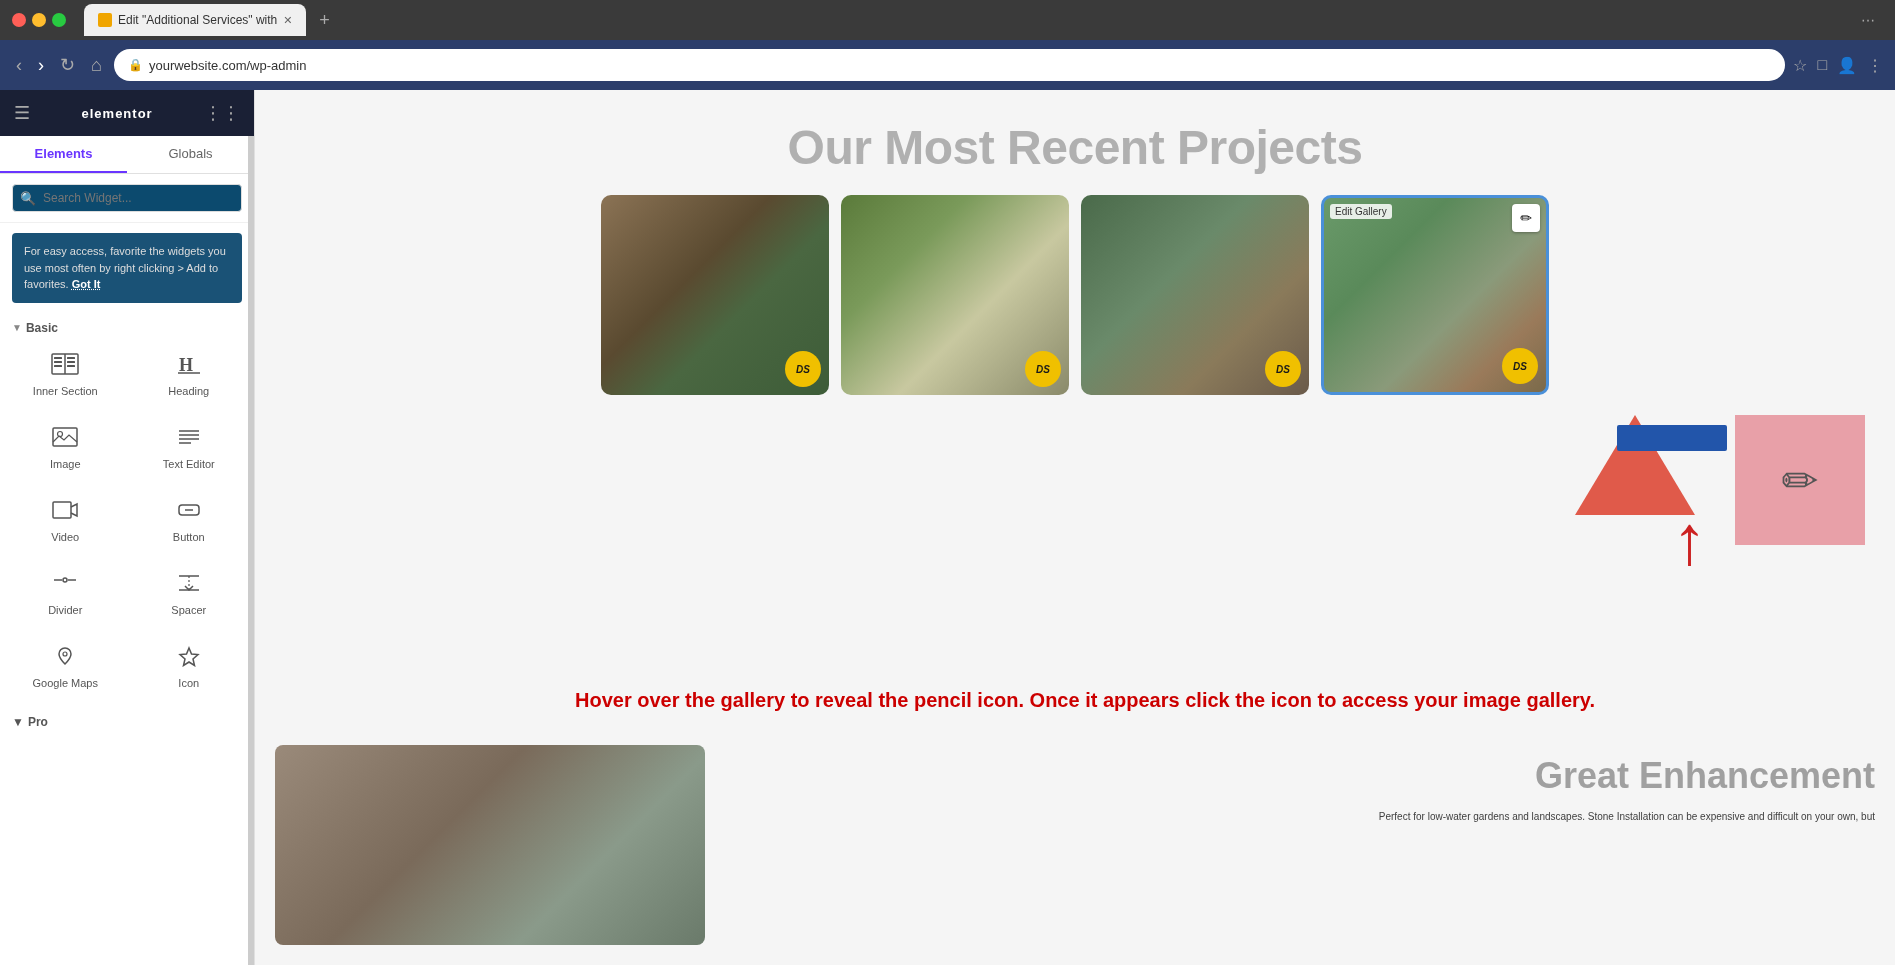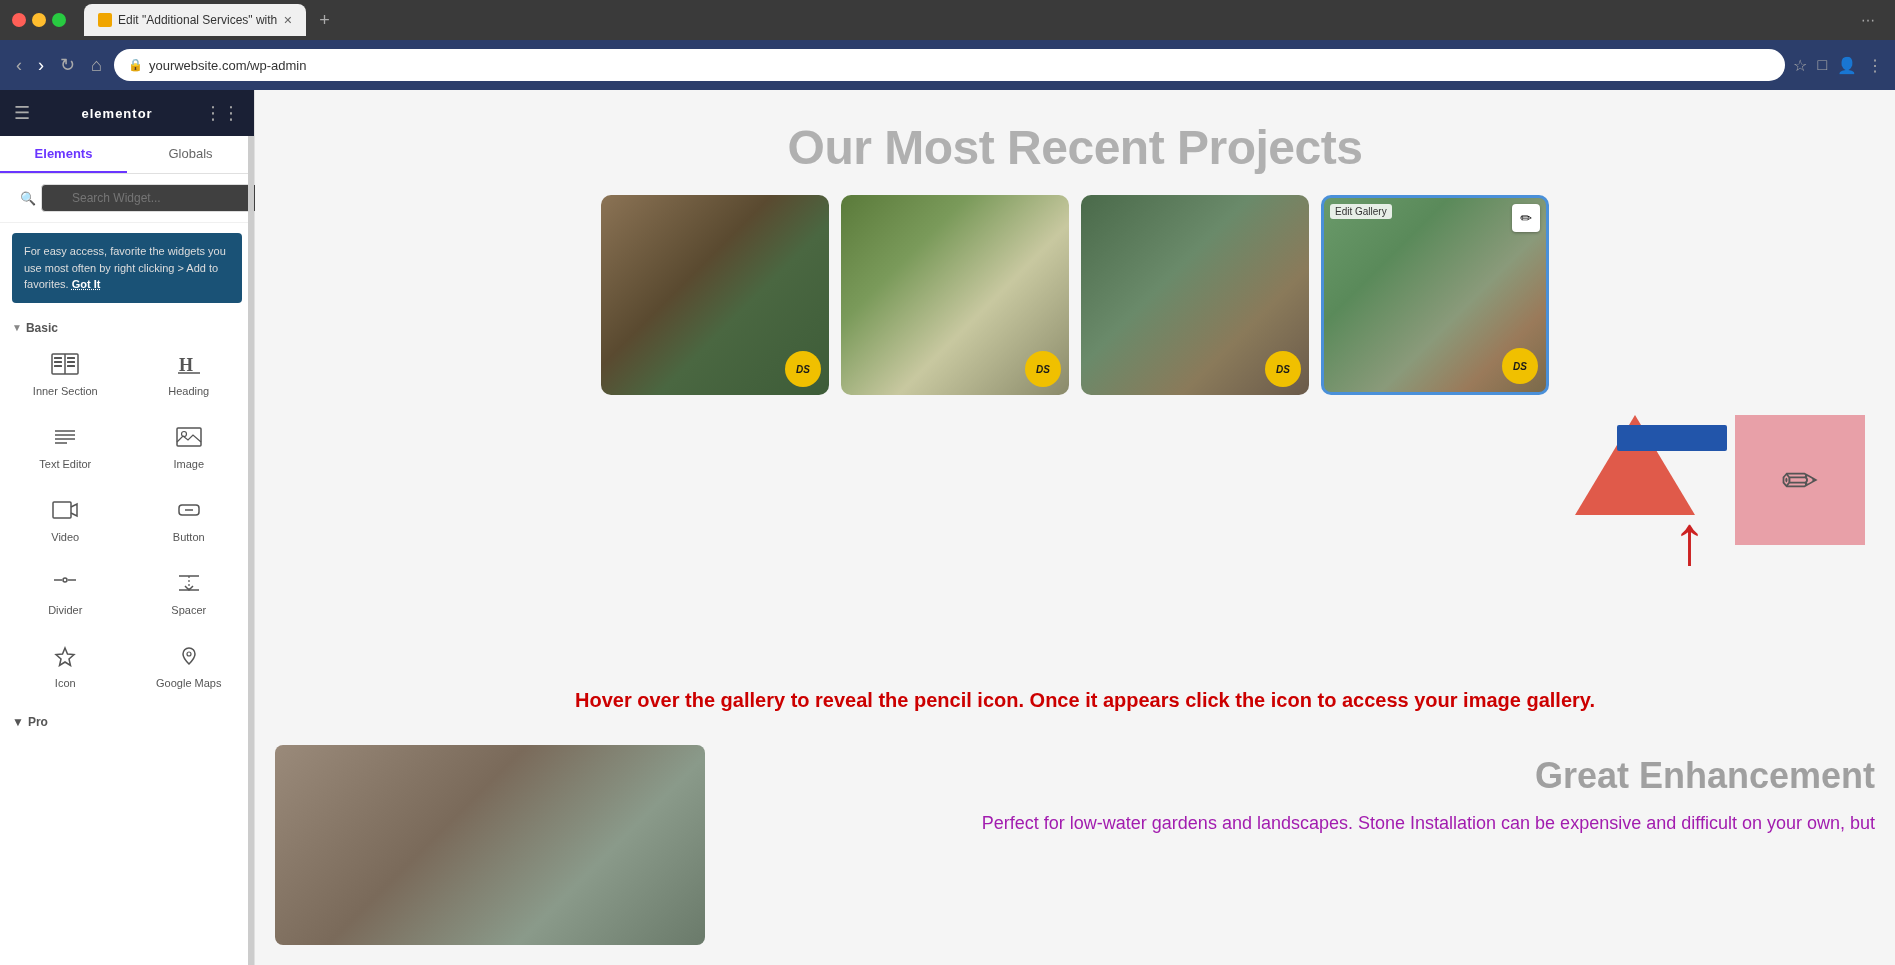--- a/index.html
+++ b/index.html
@@ -177,23 +177,22 @@
       padding: 10px 12px;
       border-bottom: 1px solid #f0f0f0;
     }
     .search-input {
       width: 100%;
       border: 1px solid #ddd;
       border-radius: 4px;
       padding: 6px 10px 6px 30px;
       font-size: 12px;
       color: #999;
-      background: #404040;
+      background: #0c4a6e;
       outline: none;
-      margin-left: 29px;
     }
     .search-wrapper {
       position: relative;
     }
     .search-icon-inner {
       position: absolute;
       left: 8px;
       top: 50%;
       transform: translateY(-50%);
       color: #aaa;
@@ -405,22 +404,22 @@
       padding-top: 10px;
       text-align: right;
     }
     .enhancement-title {
       font-size: 36px;
       font-weight: 700;
       color: #a0a0a0;
       margin-bottom: 12px;
     }
     .enhancement-desc {
-      font-size: 18px;
-      color: #a21caf;
+      font-size: 10px;
+      color: #404040;
       line-height: 1.6;
     }
 
     
     ::-webkit-scrollbar { width: 8px; }
     ::-webkit-scrollbar-track { background: #f0f0f0; }
     ::-webkit-scrollbar-thumb { background: #ccc; border-radius: 4px; }
   </style>
 </head>
 <body>
@@ -527,43 +526,43 @@
             <text x="4" y="18" font-size="18" font-weight="900" fill="#555" font-family="serif">H</text>
             <line x1="3" y1="20" x2="25" y2="20" stroke="#555" stroke-width="1.5"></line>
           </svg>
         </div>
         <span class="widget-label">Heading</span>
       </div>
 
       <div class="widget-item">
         <div class="widget-icon">
           <svg width="28" height="22" viewBox="0 0 28 22" fill="none">
+            <rect x="2" y="2" width="24" height="18" rx="1" stroke="#555" stroke-width="1.5" fill="none"></rect>
+            <circle cx="9" cy="8" r="2.5" stroke="#555" stroke-width="1.2" fill="none"></circle>
+            <polyline points="2,16 8,10 13,14 18,9 26,16" stroke="#555" stroke-width="1.2" fill="none"></polyline>
+          </svg>
+        </div>
+        <span class="widget-label">Image</span>
+      </div>
+
+      <div class="widget-item">
+        <div class="widget-icon">
+          <svg width="28" height="22" viewBox="0 0 28 22" fill="none">
             <line x1="4" y1="5" x2="24" y2="5" stroke="#555" stroke-width="1.5"></line>
             <line x1="4" y1="9" x2="24" y2="9" stroke="#555" stroke-width="1.5"></line>
             <line x1="4" y1="13" x2="24" y2="13" stroke="#555" stroke-width="1.5"></line>
             <line x1="4" y1="17" x2="16" y2="17" stroke="#555" stroke-width="1.5"></line>
           </svg>
         </div>
         <span class="widget-label">Text Editor</span>
       </div>
 
       <div class="widget-item">
         <div class="widget-icon">
           <svg width="28" height="22" viewBox="0 0 28 22" fill="none">
-            <rect x="2" y="2" width="24" height="18" rx="1" stroke="#555" stroke-width="1.5" fill="none"></rect>
-            <circle cx="9" cy="8" r="2.5" stroke="#555" stroke-width="1.2" fill="none"></circle>
-            <polyline points="2,16 8,10 13,14 18,9 26,16" stroke="#555" stroke-width="1.2" fill="none"></polyline>
-          </svg>
-        </div>
-        <span class="widget-label">Image</span>
-      </div>
-
-      <div class="widget-item">
-        <div class="widget-icon">
-          <svg width="28" height="22" viewBox="0 0 28 22" fill="none">
             <rect x="2" y="3" width="18" height="16" rx="1" stroke="#555" stroke-width="1.5" fill="none"></rect>
             <polyline points="20,8 26,5 26,17 20,14" stroke="#555" stroke-width="1.5" fill="none"></polyline>
           </svg>
         </div>
         <span class="widget-label">Video</span>
       </div>
 
       <div class="widget-item">
         <div class="widget-icon">
           <svg width="28" height="22" viewBox="0 0 28 22" fill="none">
@@ -593,34 +592,34 @@
             <polyline points="10,14 14,18 18,14" stroke="#555" stroke-width="1.5" fill="none"></polyline>
             <line x1="4" y1="18" x2="24" y2="18" stroke="#555" stroke-width="1.5"></line>
           </svg>
         </div>
         <span class="widget-label">Spacer</span>
       </div>
 
       <div class="widget-item">
         <div class="widget-icon">
           <svg width="28" height="22" viewBox="0 0 28 22" fill="none">
-            <polygon points="14,3 16.5,9 23,9.5 18,14 19.5,20.5 14,17 8.5,20.5 10,14 5,9.5 11.5,9" stroke="#555" stroke-width="1.5" fill="none"></polygon>
-          </svg>
-        </div>
-        <span class="widget-label">Icon</span>
-      </div>
-
-      <div class="widget-item">
-        <div class="widget-icon">
-          <svg width="28" height="22" viewBox="0 0 28 22" fill="none">
             <path d="M14 3 C10.5 3 8 5.8 8 9 C8 13 14 19 14 19 C14 19 20 13 20 9 C20 5.8 17.5 3 14 3Z" stroke="#555" stroke-width="1.5" fill="none"></path>
             <circle cx="14" cy="9" r="2" stroke="#555" stroke-width="1.2" fill="none"></circle>
           </svg>
         </div>
         <span class="widget-label">Google Maps</span>
+      </div>
+
+      <div class="widget-item">
+        <div class="widget-icon">
+          <svg width="28" height="22" viewBox="0 0 28 22" fill="none">
+            <polygon points="14,3 16.5,9 23,9.5 18,14 19.5,20.5 14,17 8.5,20.5 10,14 5,9.5 11.5,9" stroke="#555" stroke-width="1.5" fill="none"></polygon>
+          </svg>
+        </div>
+        <span class="widget-label">Icon</span>
       </div>
     </div>
 
     <div class="pro-section-label">
       <span class="arrow">▼</span>
       <span>Pro</span>
     </div>
 
     <div class="resize-handle" style="position:absolute;right:0;top:46px;bottom:0;width:6px;background:#ccc;cursor:ew-resize;"></div>
   </div>

